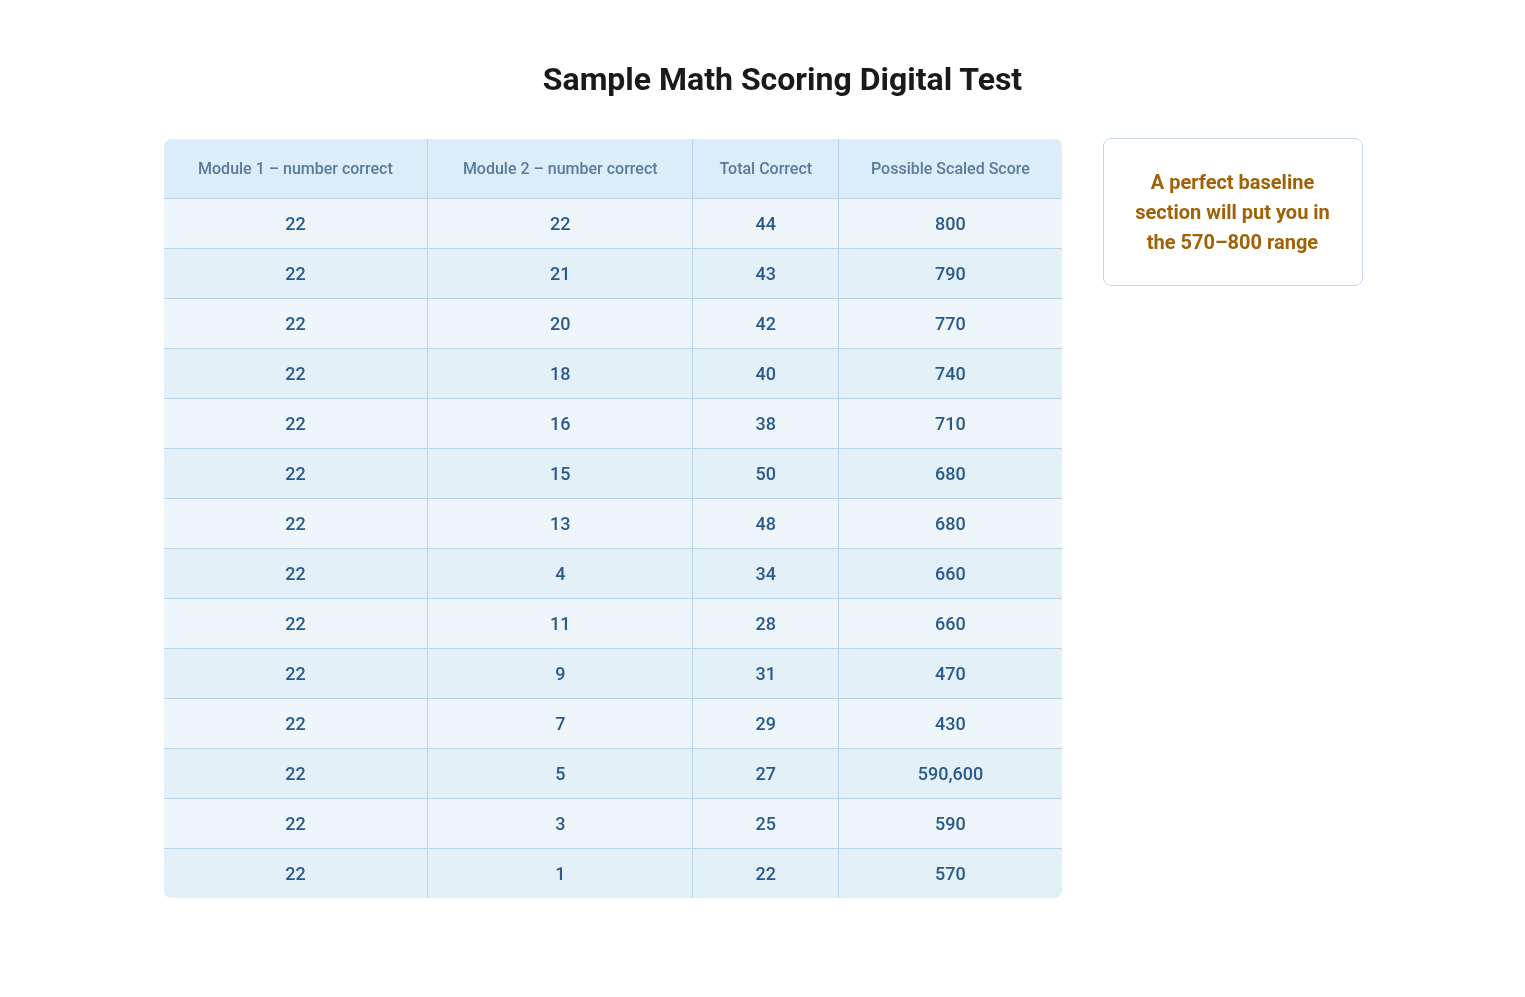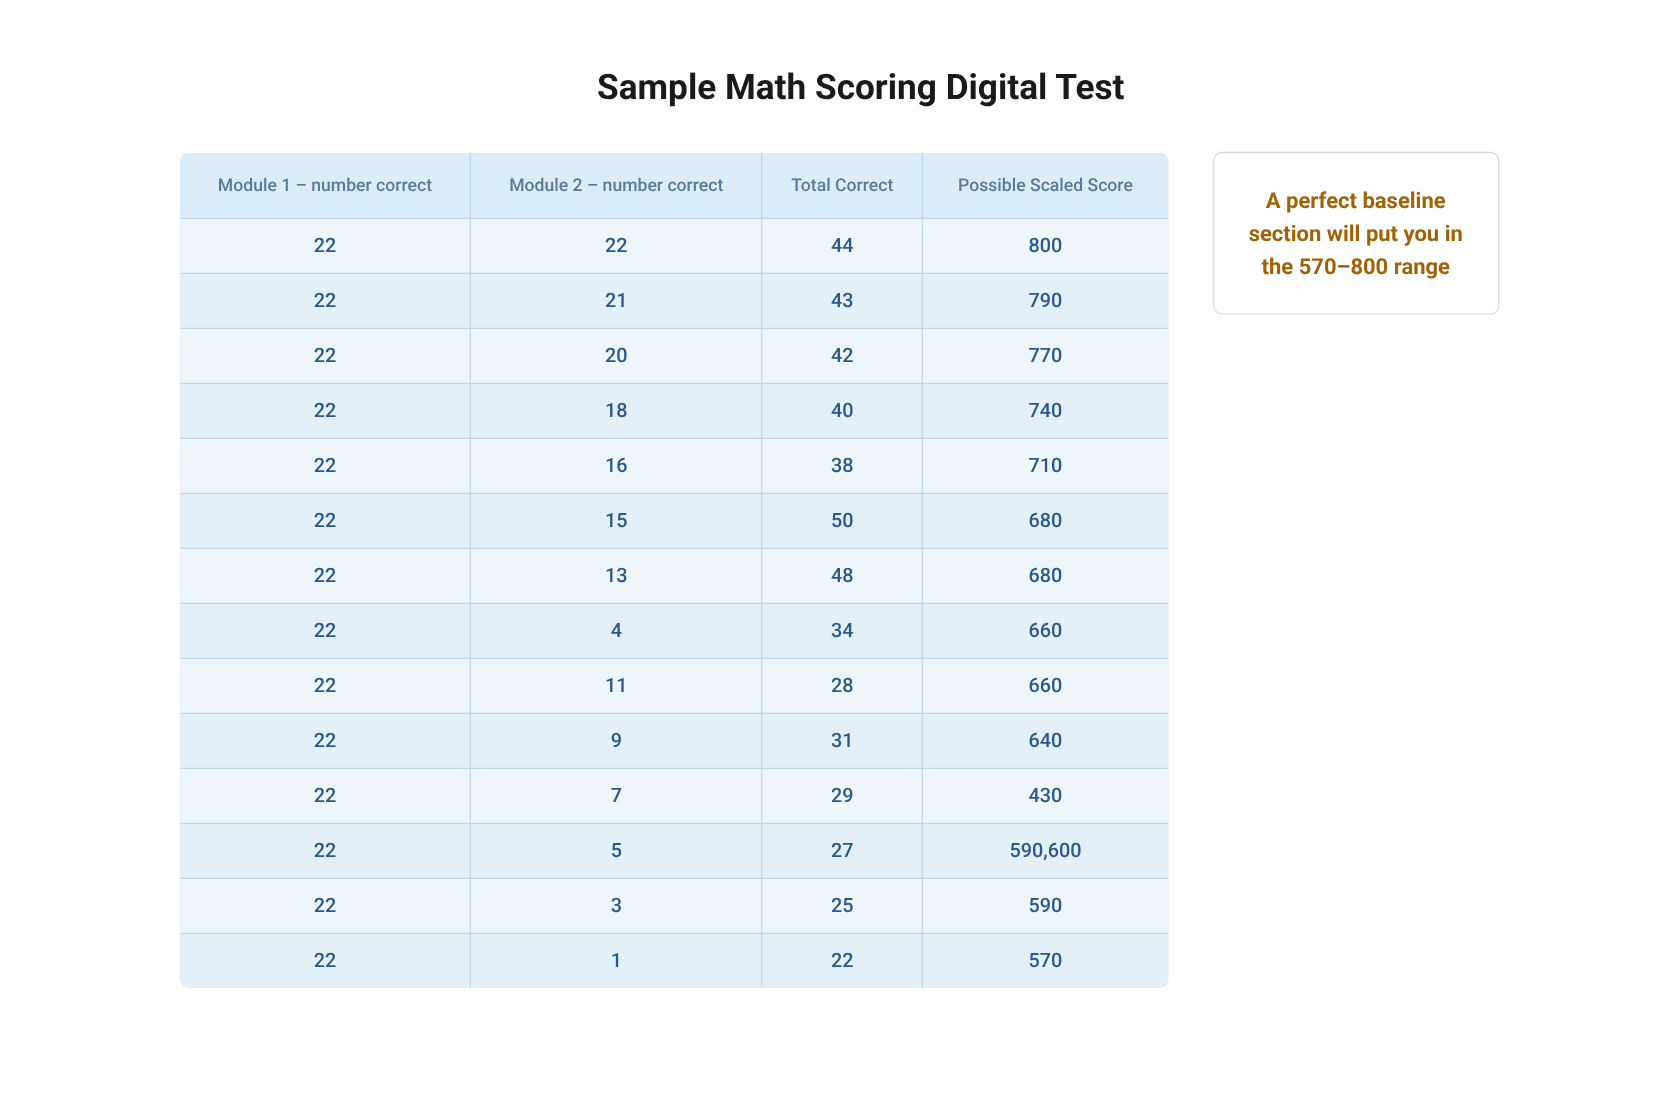--- a/index.html
+++ b/index.html
@@ -178,21 +178,21 @@
           <tr>
             <td>22</td>
             <td>11</td>
             <td>28</td>
             <td>660</td>
           </tr>
           <tr>
             <td>22</td>
             <td>9</td>
             <td>31</td>
-            <td>640</td>
+            <td>470</td>
           </tr>
           <tr>
             <td>22</td>
             <td>7</td>
             <td>29</td>
             <td>430</td>
           </tr>
           <tr>
             <td>22</td>
             <td>5</td>

